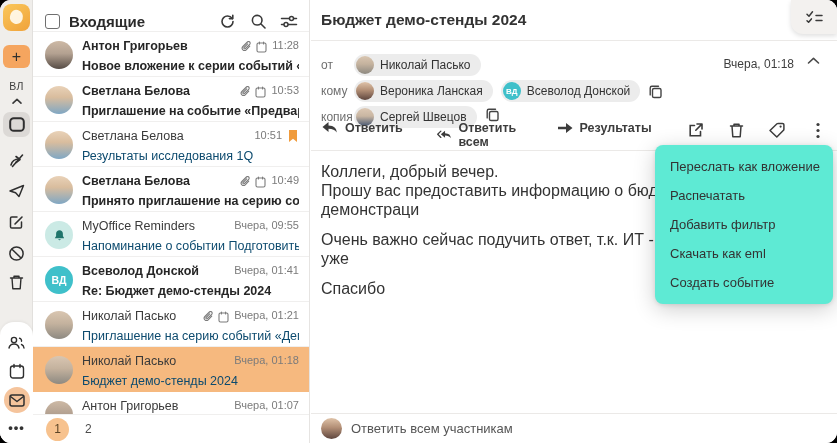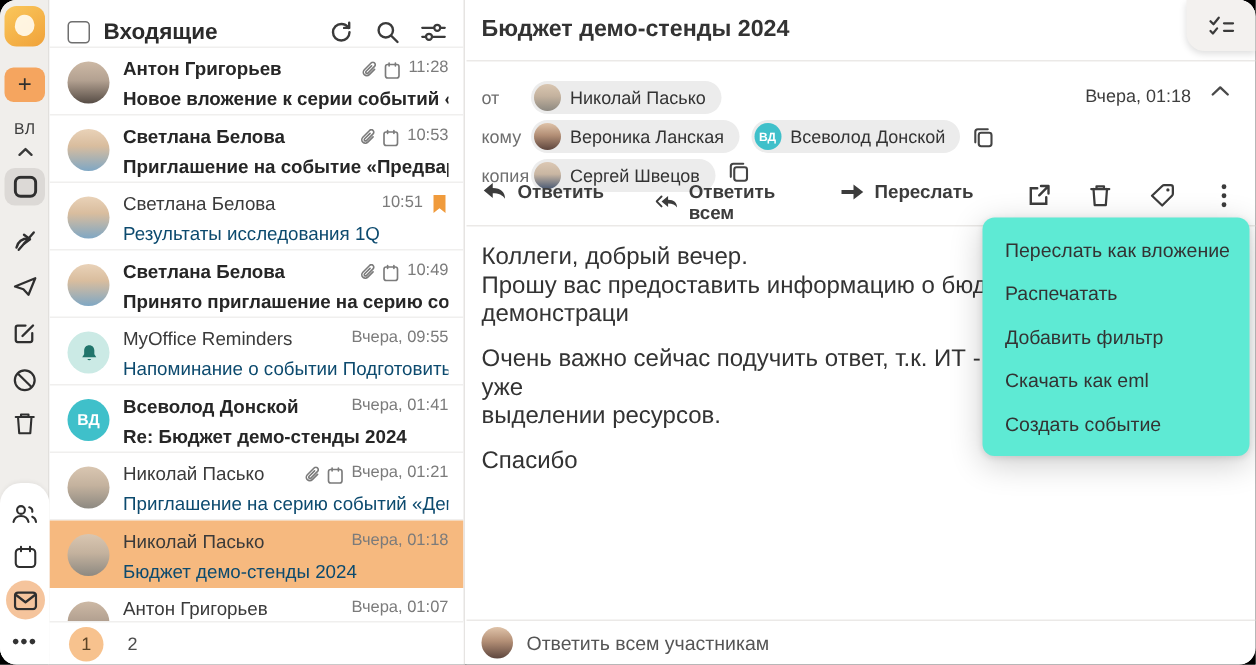--- a/index.html
+++ b/index.html
@@ -409,21 +409,21 @@
         <svg width="21" height="14" viewBox="0 0 21 14">
             <path d="M5.5 1.5 1 6l4.5 4.5" fill="none" stroke="#3c3c3c" stroke-width="1.8" stroke-linecap="round" stroke-linejoin="round"></path>
             <path d="M11.5 1 5.5 6l6 5V7.8c4 0 6.6 1.2 8.2 3.7C19.6 7 17 4.6 11.5 4.4V1z" fill="#3c3c3c"></path>
           </svg>
         <span>Ответить всем</span>
       </div>
       <div class="act">
         <svg width="16" height="12" viewBox="0 0 16 12">
             <path d="M1 4.7h8V1l6.5 5L9 11V7.3H1V4.7z" fill="#3c3c3c"></path>
           </svg>
-        <span>Переслать</span>
+        <span>Результаты</span>
       </div>
       <div class="tool-ics">
         <div class="tico">
           <svg width="17" height="17" viewBox="0 0 17 17">
               <path d="M7.5 3.5H3.2v10.3h10.3V9.5" fill="none" stroke="#3c3c3c" stroke-width="1.6" stroke-linecap="round"></path>
               <path d="M10 2h5v5M14.6 2.4 8.8 8.2" fill="none" stroke="#3c3c3c" stroke-width="1.6" stroke-linecap="round" stroke-linejoin="round"></path>
             </svg>
         </div>
         <div class="tico">
           <svg width="15" height="17" viewBox="0 0 15 17">
@@ -445,21 +445,20 @@
         </div>
       </div>
     </div>
     <div class="act-div"></div>
 
     <div class="body" id="body-lines">
         <div>Коллеги, добрый вечер.</div>
         <div>Прошу вас предоставить информацию о бюджете на наши демонстраци</div>
         <div class="gap"></div>
         <div>Очень важно сейчас подучить ответ, т.к. ИТ - команда Всеволода, уже</div>
-        <div>выделении ресурсов.</div>
         <div class="gap"></div>
         <div>Спасибо</div>
       </div>
 
     <div class="replybar">
       <div class="av av-veronika"></div>
       <div class="reply-ph">Ответить всем участникам</div>
     </div>
 
     <div class="menu" id="context-menu">

